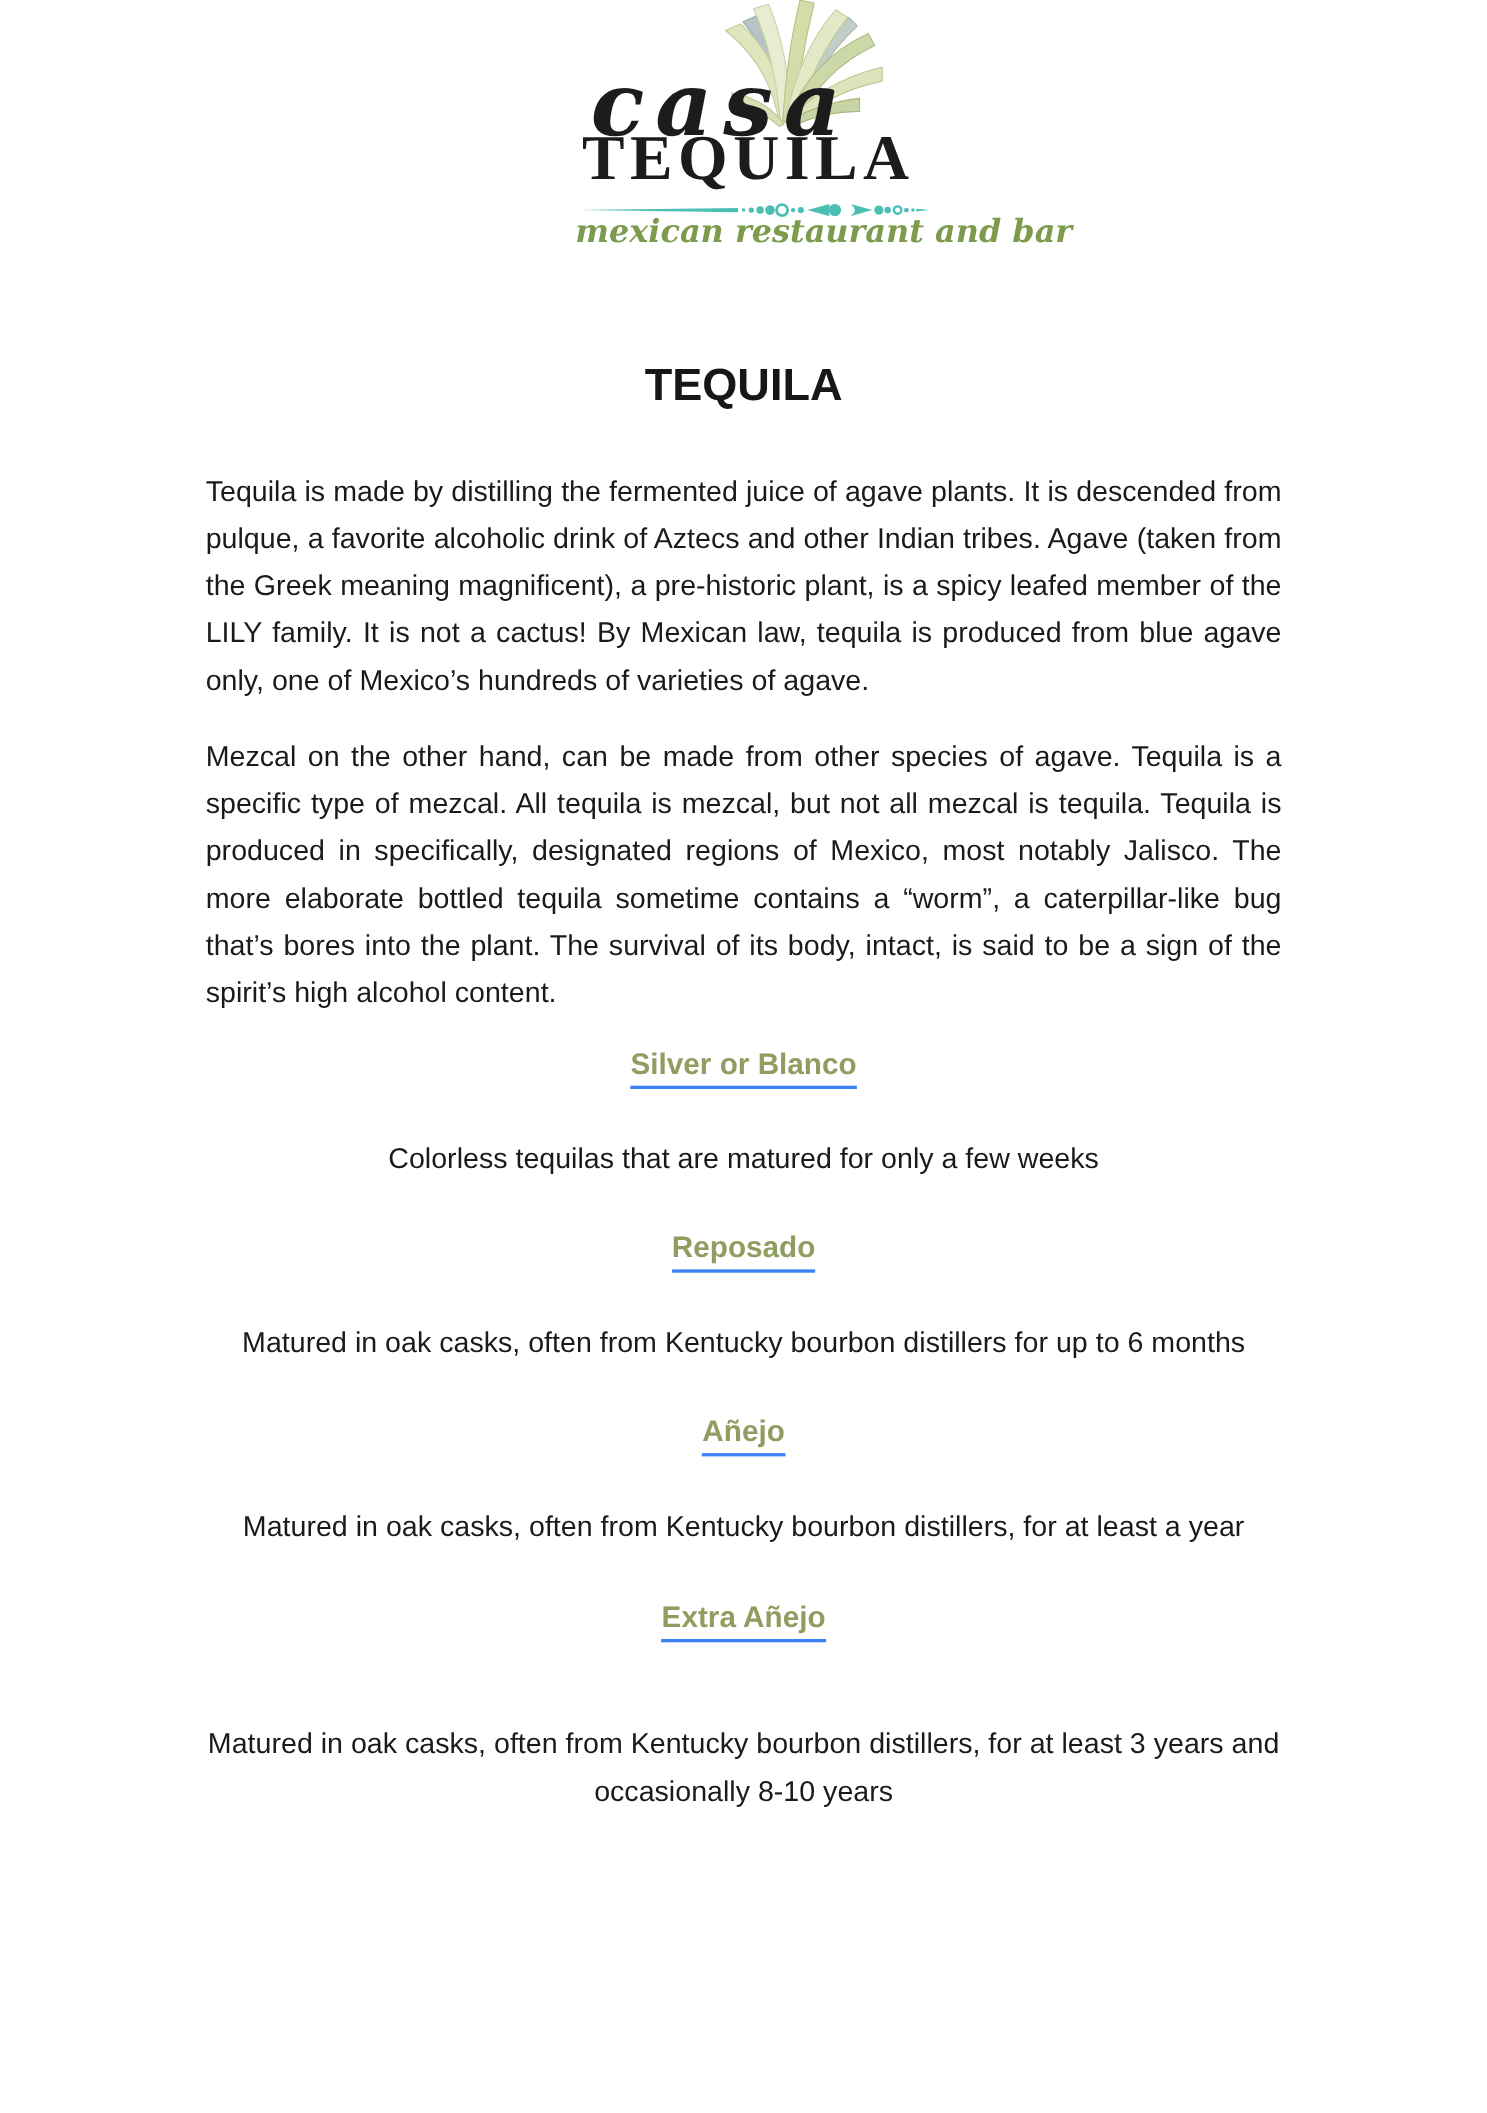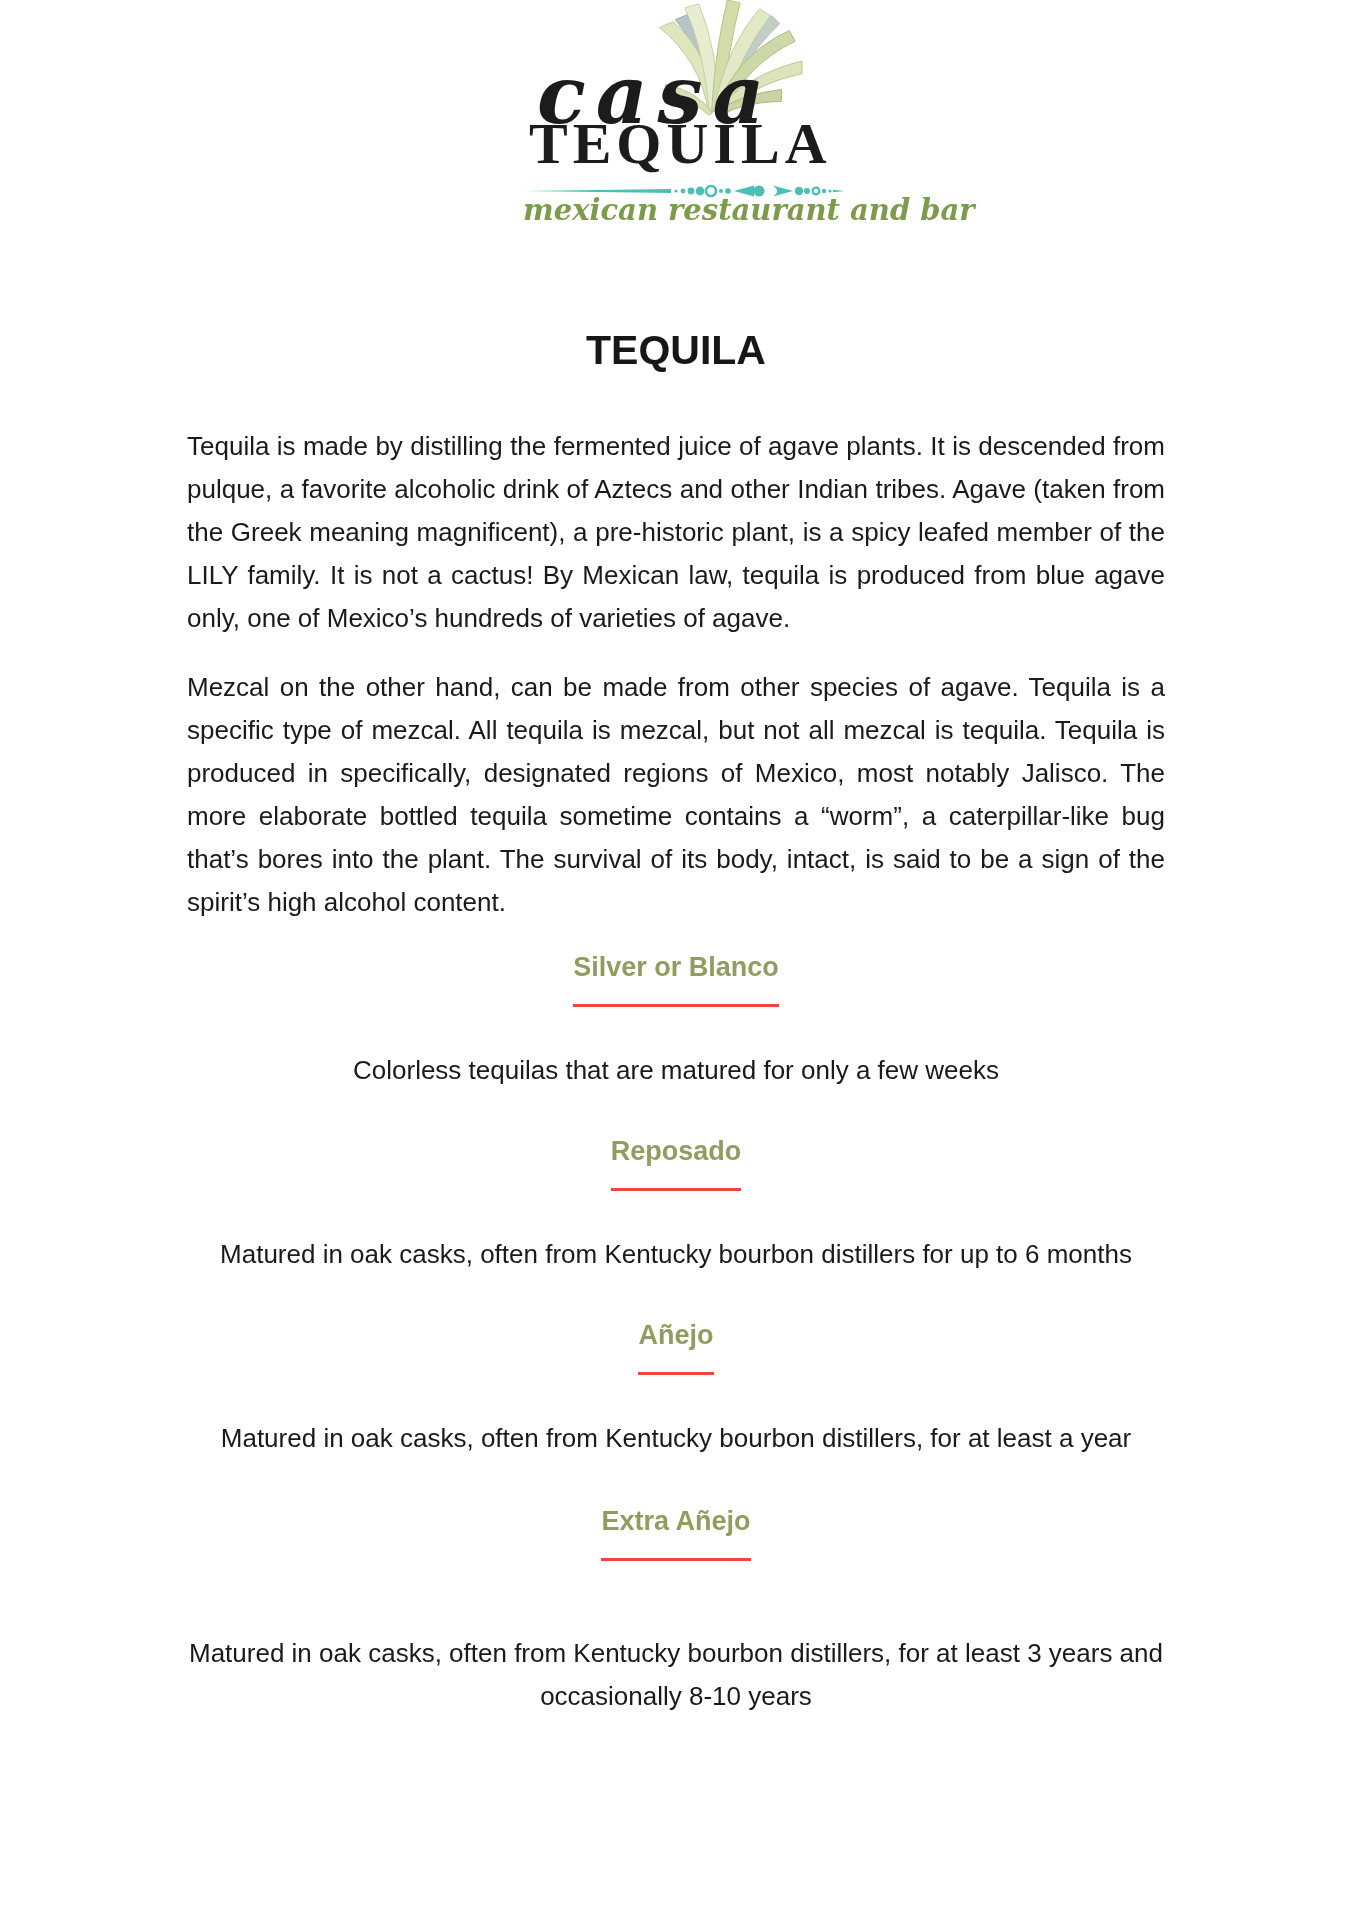--- a/index.html
+++ b/index.html
@@ -63,22 +63,22 @@
 
   .sections { margin-top: -16px; }
   .section-heading {
     margin: 42px 0;
     text-align: center;
     font-size: 27px; line-height: 34px; font-weight: 700;
     color: #8f9d60;
   }
   .section-heading .heading-text {
     display: inline-block;
-    padding-bottom: 20px;
-    border-bottom: 3px solid #ef4444;
+    padding-bottom: 3px;
+    border-bottom: 3px solid #3b82f6;
   }
   .section-desc {
     margin: 42px 0;
     text-align: center;
     font-size: 26px; line-height: 43px;
   }
   .tequila-section:last-child .section-heading { margin-bottom: 71px; margin-top: 44px; }
 </style>
 </head>
 <body>

